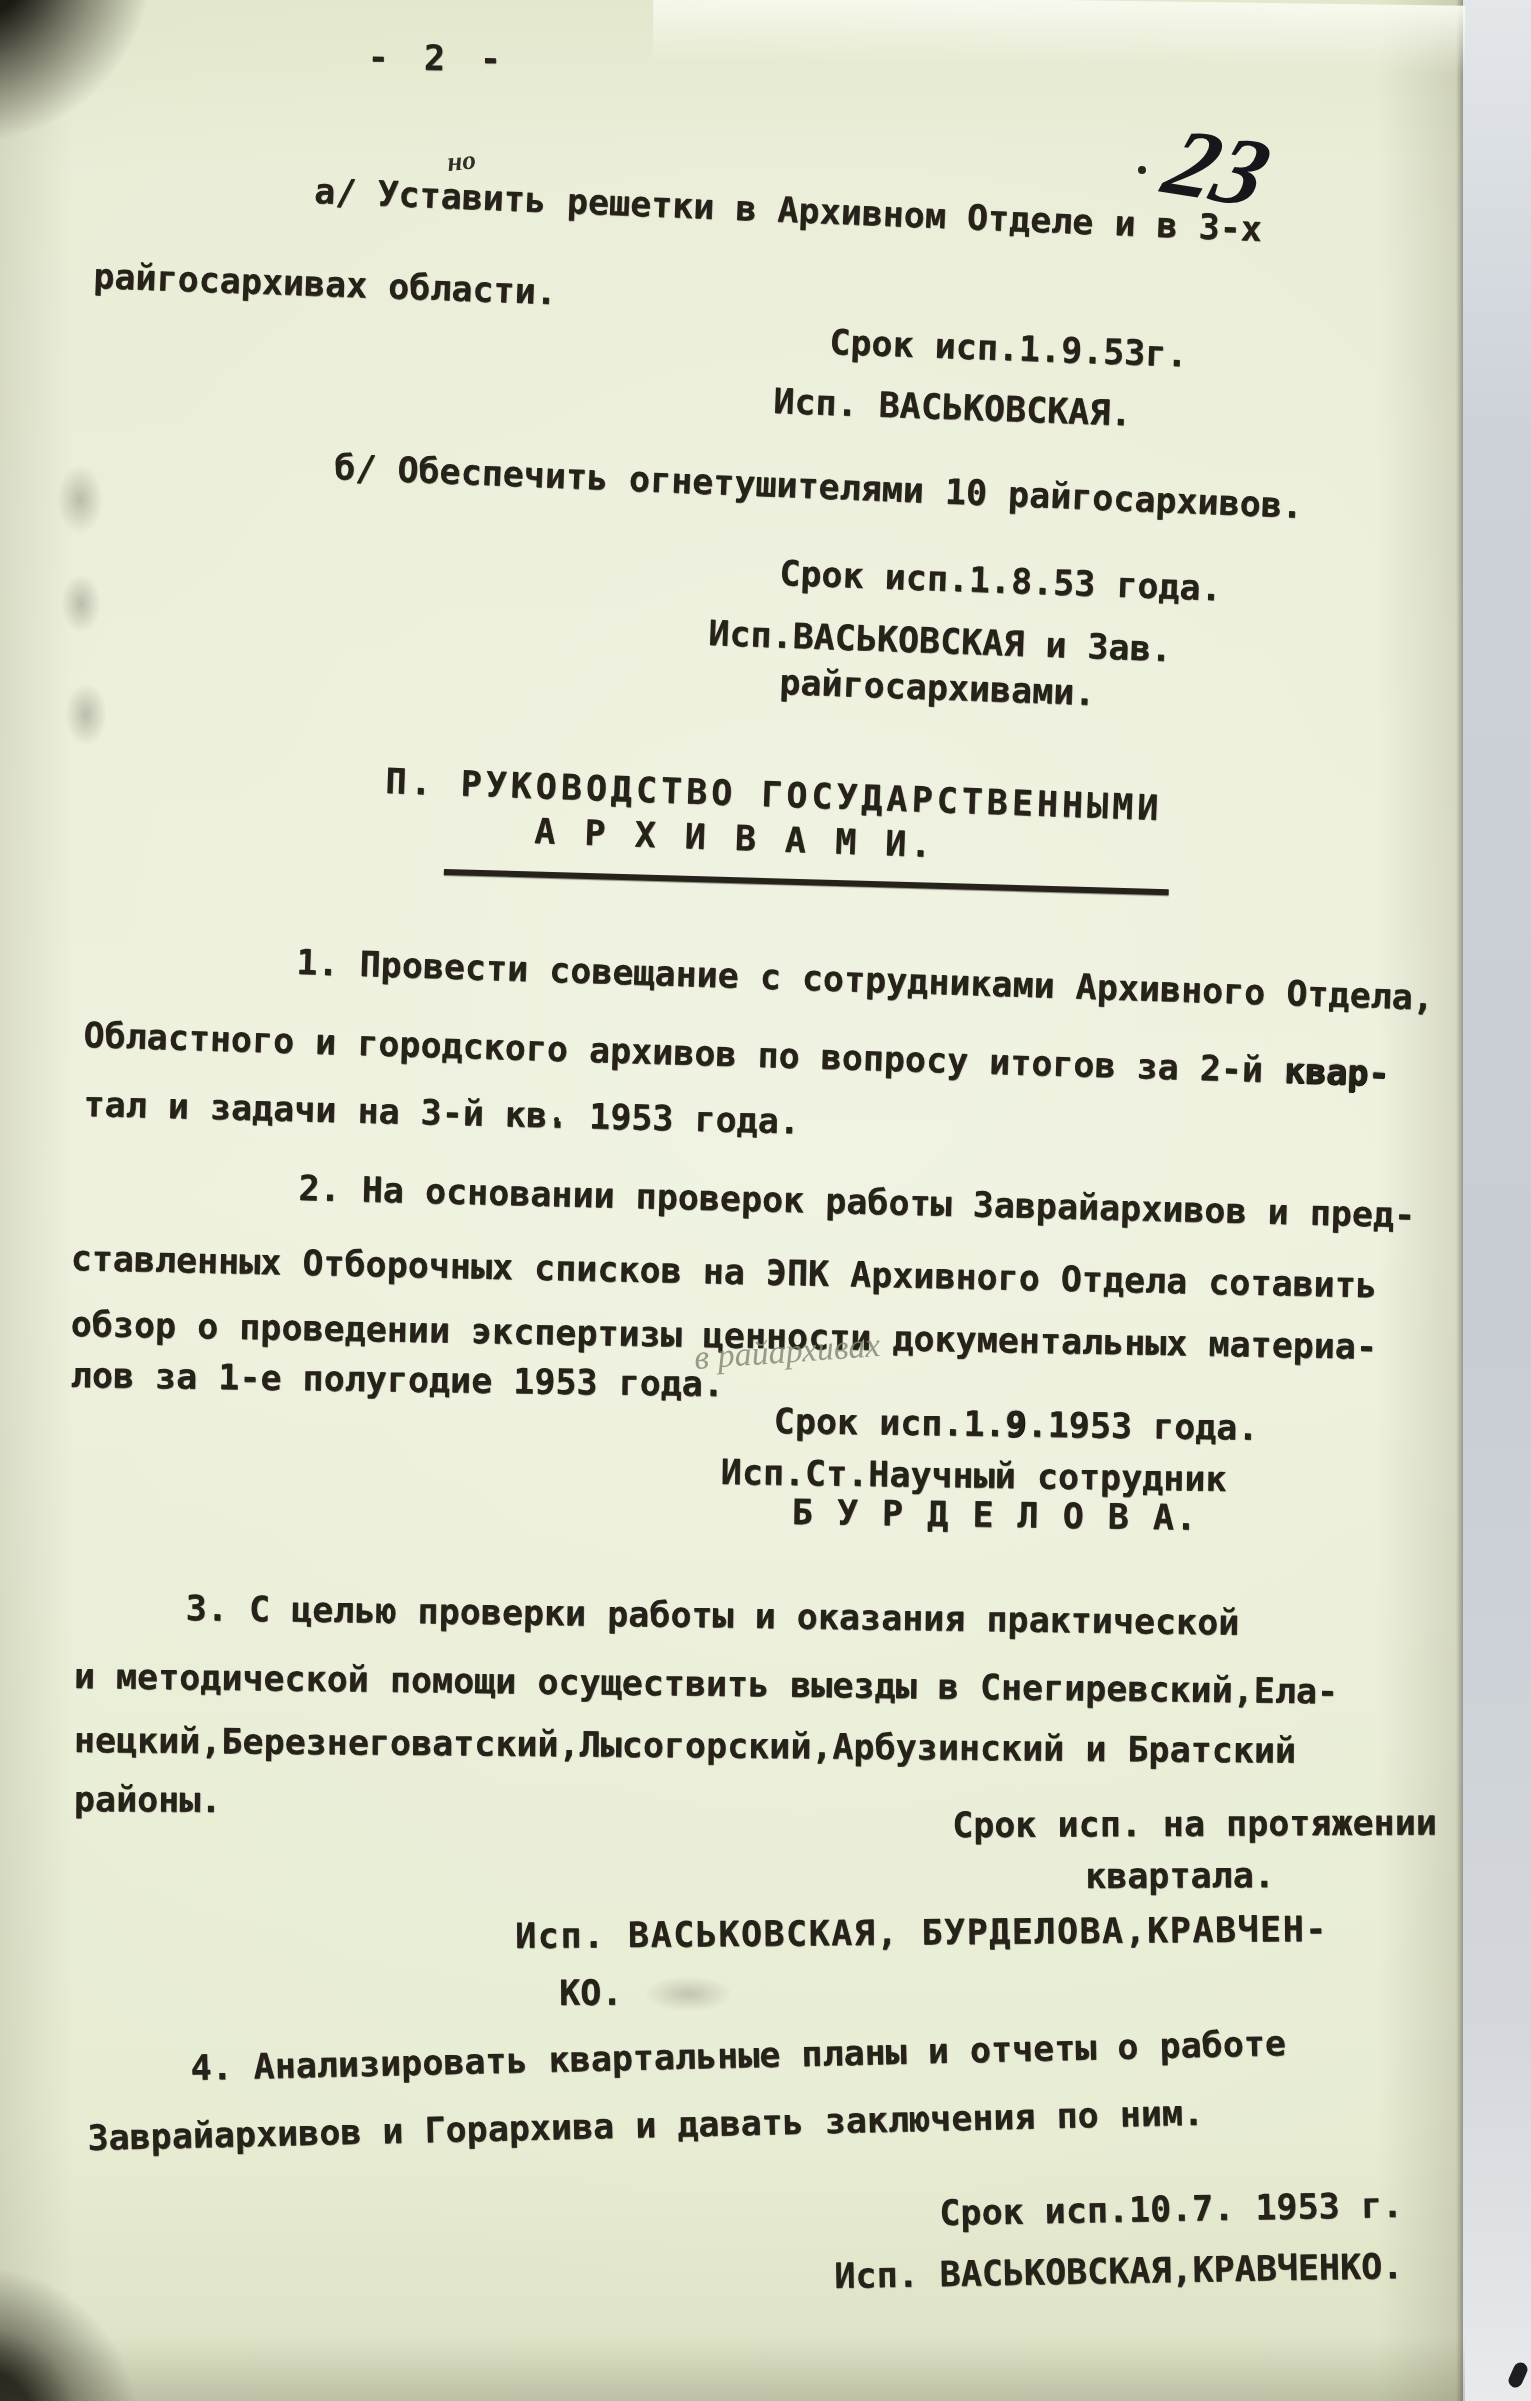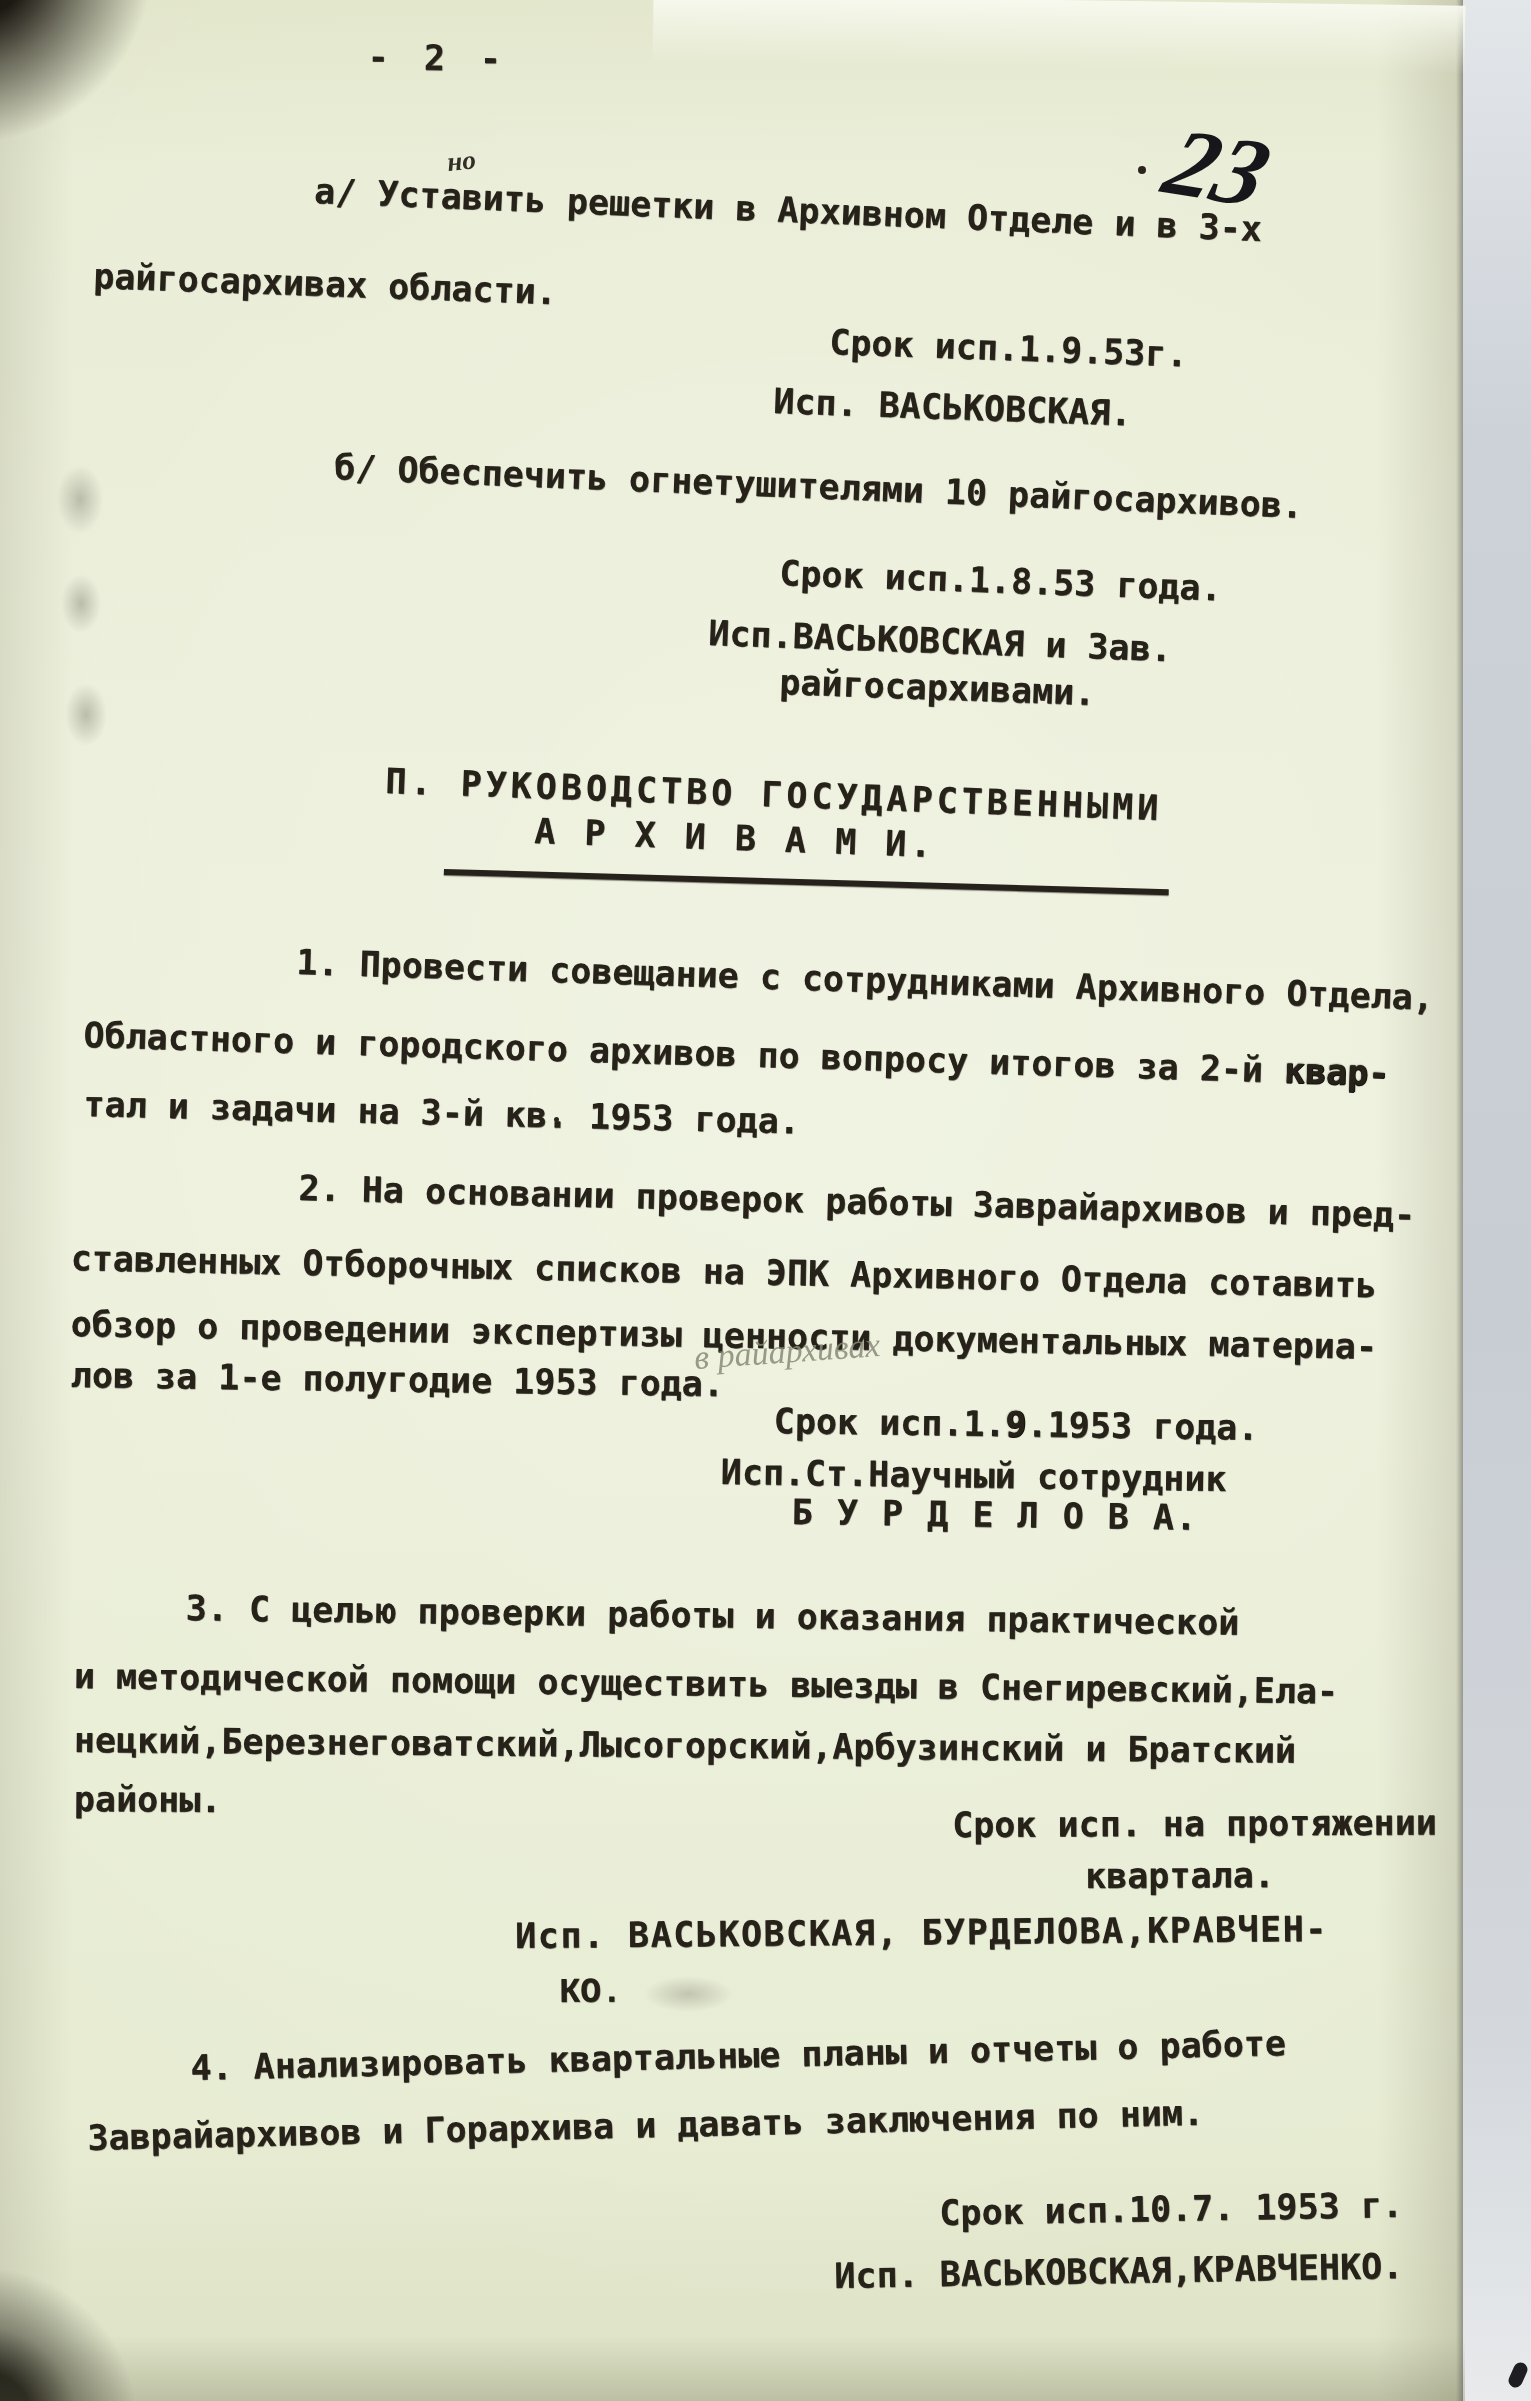--- a/index.html
+++ b/index.html
@@ -117,21 +117,21 @@
   <div class="tl" style="left:721px;top:1455px;transform:rotate(.8deg);">Исп.Ст.Научный сотрудник</div>
   <div class="tl sp2" style="left:792px;top:1495px;transform:rotate(.8deg);">Б У Р Д Е Л О В А.</div>
 
   <div class="tl" style="left:186px;top:1591px;transform:rotate(.8deg);">3. С целью проверки работы и оказания практической</div>
   <div class="tl" style="left:74px;top:1659px;transform:rotate(.7deg);">и методической помощи осуществить выезды в Снегиревский,Ела-</div>
   <div class="tl" style="left:74px;top:1723px;transform:rotate(.5deg);">нецкий,Березнеговатский,Лысогорский,Арбузинский и Братский</div>
   <div class="tl" style="left:74px;top:1782px;transform:rotate(.4deg);">районы.</div>
   <div class="tl" style="left:952px;top:1808px;transform:rotate(-.3deg);">Срок исп. на протяжении</div>
   <div class="tl" style="left:1085px;top:1859px;transform:rotate(-.3deg);">квартала.</div>
   <div class="tl sp2" style="left:515px;top:1919px;transform:rotate(-.5deg);">Исп. ВАСЬКОВСКАЯ, БУРДЕЛОВА,КРАВЧЕН-</div>
-  <div class="tl" style="left:559px;top:1976px;transform:rotate(-.5deg);font-family:Liberation Mono, monospace;">КО.</div>
+  <div class="tl" style="left:559px;top:1976px;transform:rotate(-.5deg);">КО.</div>
   <div class="smudge" style="left:644px;top:1976px;width:89px;height:36px;opacity:.8;"></div>
 
   <div class="tl" style="left:190px;top:2051px;transform:rotate(-1.3deg);">4. Анализировать квартальные планы и отчеты о работе</div>
   <div class="tl" style="left:87px;top:2121px;transform:rotate(-1.3deg);">Заврайархивов и Горархива и давать заключения по ним.</div>
   <div class="tl" style="left:939px;top:2196px;transform:rotate(-1deg);">Срок исп.10.7. 1953 г.</div>
   <div class="tl" style="left:834px;top:2259px;transform:rotate(-1deg);">Исп. ВАСЬКОВСКАЯ,КРАВЧЕНКО.</div>
 
 </div>
 
 

